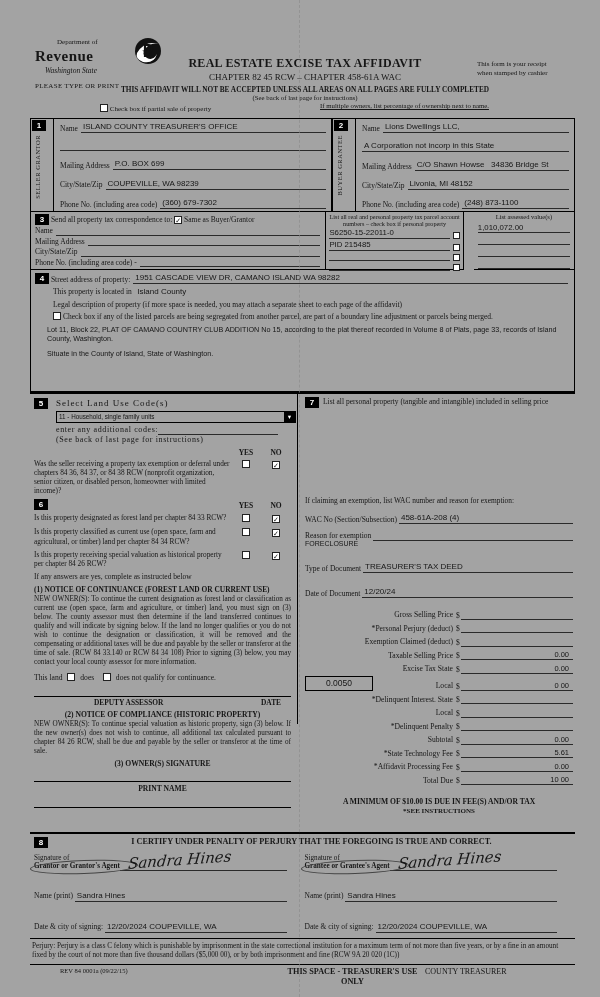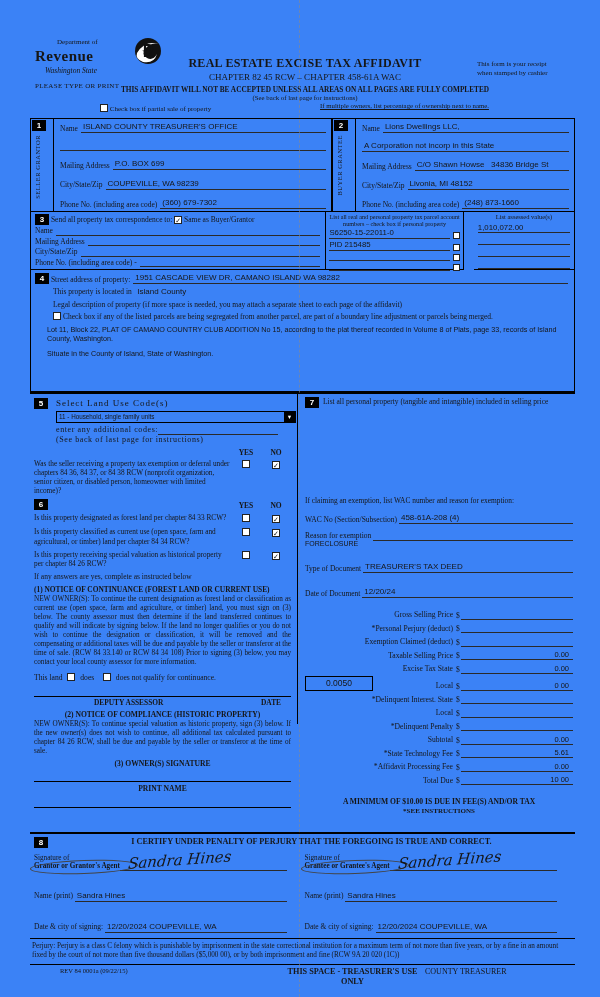--- a/index.html
+++ b/index.html
@@ -1,19 +1,19 @@
 <!DOCTYPE html>
 <html><head>
 <meta charset="utf-8">
 <style>
   * { margin:0; padding:0; box-sizing:border-box; }
   html,body { background:#e8e8e8; }
   .page {
     position:relative; width:600px; height:997px; margin:0 auto;
-    background:#3b82f6; color:#161616; overflow:hidden;
+    background:#a3a3a3; color:#161616; overflow:hidden;
     font-family:"Liberation Serif", serif; font-size:7.5px; line-height:1.25;
   }
   .fold { position:absolute; left:299px; top:0; bottom:0; width:0;
           border-left:1px dashed #8a8a8a; opacity:.6; pointer-events:none; z-index:50; }
 
   
   .header { position:relative; height:118px; }
   .logo { position:absolute; left:35px; top:38px; width:120px; }
   .logo-mark { position:absolute; right:-8px; top:-2px; }
   .logo-l1 { font-size:7px; margin-left:22px; }
@@ -235,21 +235,21 @@
           <div class="frow">
               <span class="flabel">Mailing Address</span>
             <span class="fval"><span>C/O Shawn Howse</span>&nbsp;&nbsp;&nbsp;<span>34836 Bridge St</span></span>
             </div>
           <div class="frow">
               <span class="flabel">City/State/Zip</span>
             <span class="fval">Livonia, MI 48152</span>
             </div>
           <div class="frow">
               <span class="flabel">Phone No. (including area code)</span>
-            <span class="fval">(248) 873-1660</span>
+            <span class="fval">(248) 873-1100</span>
             </div>
         </div>
       </div>
     </div>
 
     <div class="row2">
       <div class="sec3">
         <div class="sec3-head">
           <span class="badge">3</span>
           <span>Send all property tax correspondence to:</span>

